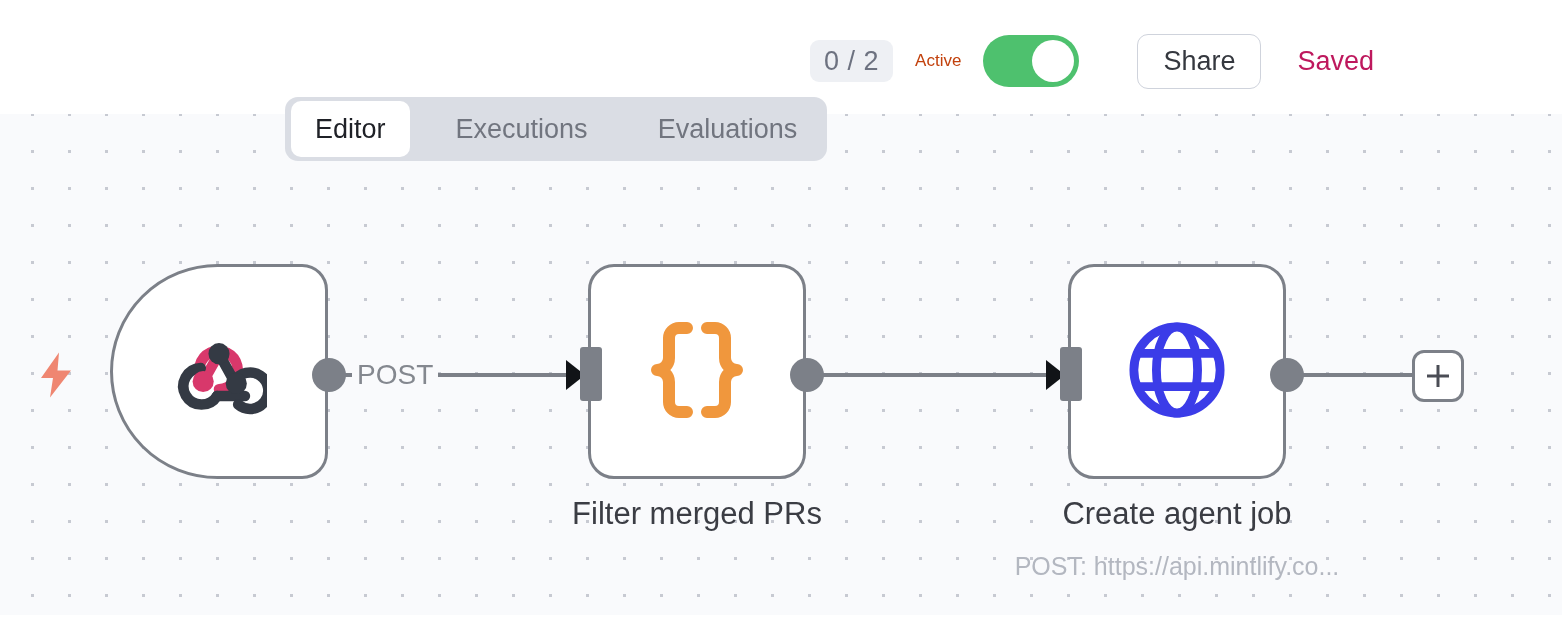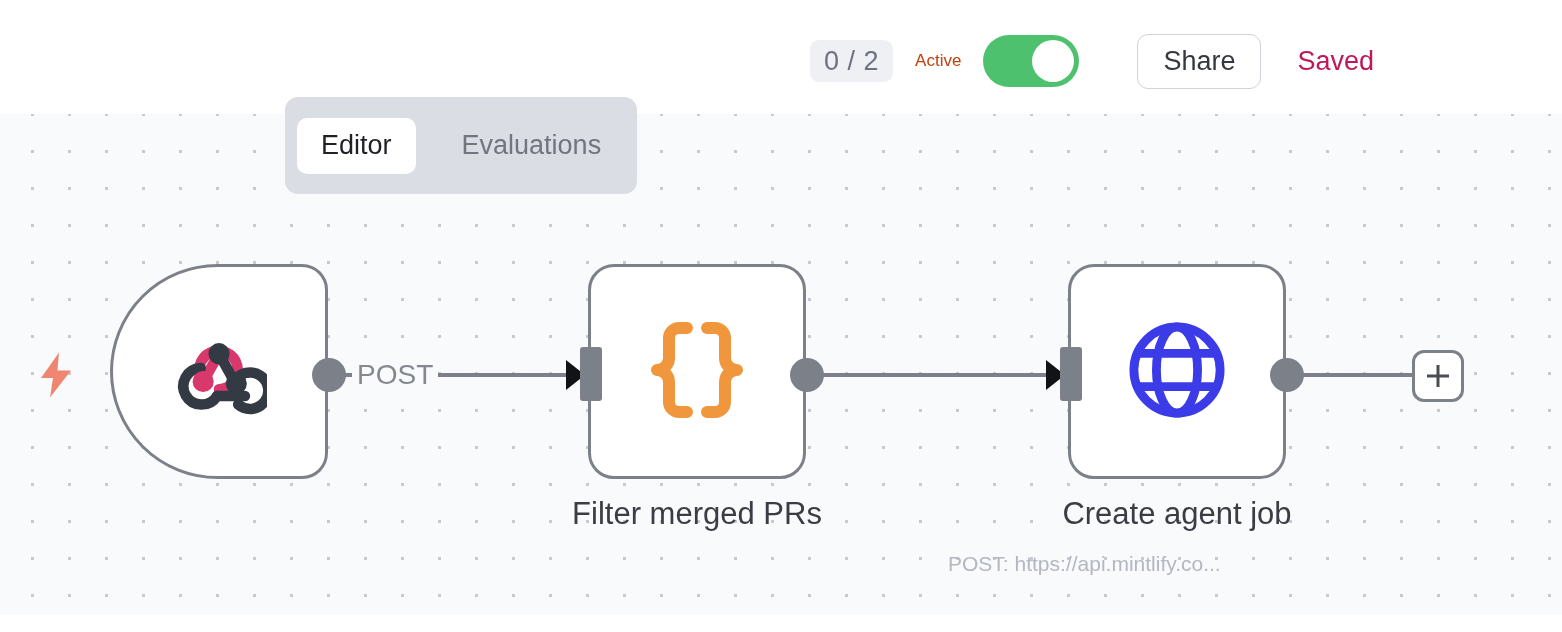--- a/index.html
+++ b/index.html
@@ -101,26 +101,26 @@
     margin-left: 36px;
     color: #be185d;
     font-size: 27px;
   }
 
   
   .tabbar {
     position: absolute;
     left: 285px;
     top: 97px;
-    height: 97px;
+    height: 64px;
     background: #dadde4;
     border-radius: 13px;
     display: flex;
     align-items: center;
-    padding: 0 12px;
+    padding: 0 6px;
     box-sizing: border-box;
     gap: 0;
     z-index: 5;
   }
   .tab {
     height: 56px;
     padding: 0 24px;
     display: flex;
     align-items: center;
     border-radius: 10px;
@@ -175,21 +175,22 @@
 
   .node-label {
     position: absolute;
     text-align: center;
     font-size: 31px;
     color: #3b3d44;
     white-space: nowrap;
   }
   .node-sub {
     position: absolute;
-    font-size: 21px;
+    text-align: center;
+    font-size: 25px;
     color: #b3b7c0;
     white-space: nowrap;
   }
 
   
   .port-out {
     position: absolute;
     width: 34px;
     height: 34px;
     border-radius: 50%;
@@ -268,20 +269,21 @@
       </div>
 
       <button class="share-btn">Share</button>
 
       <div class="saved-label">Saved</div>
     </div>
   </div>
 
   <div class="tabbar">
     <div class="tab active">Editor</div>
+    <div class="tab">Executions</div>
     <div class="tab">Evaluations</div>
   </div>
 
   <div class="canvas">
 
     <div class="bolt">
       <svg width="36" height="46" viewBox="0 0 24 30">
         <path d="M14 0 L2 17 H10 L8 30 L22 12 H13 Z" fill="#ef8671"></path>
       </svg>
     </div>

